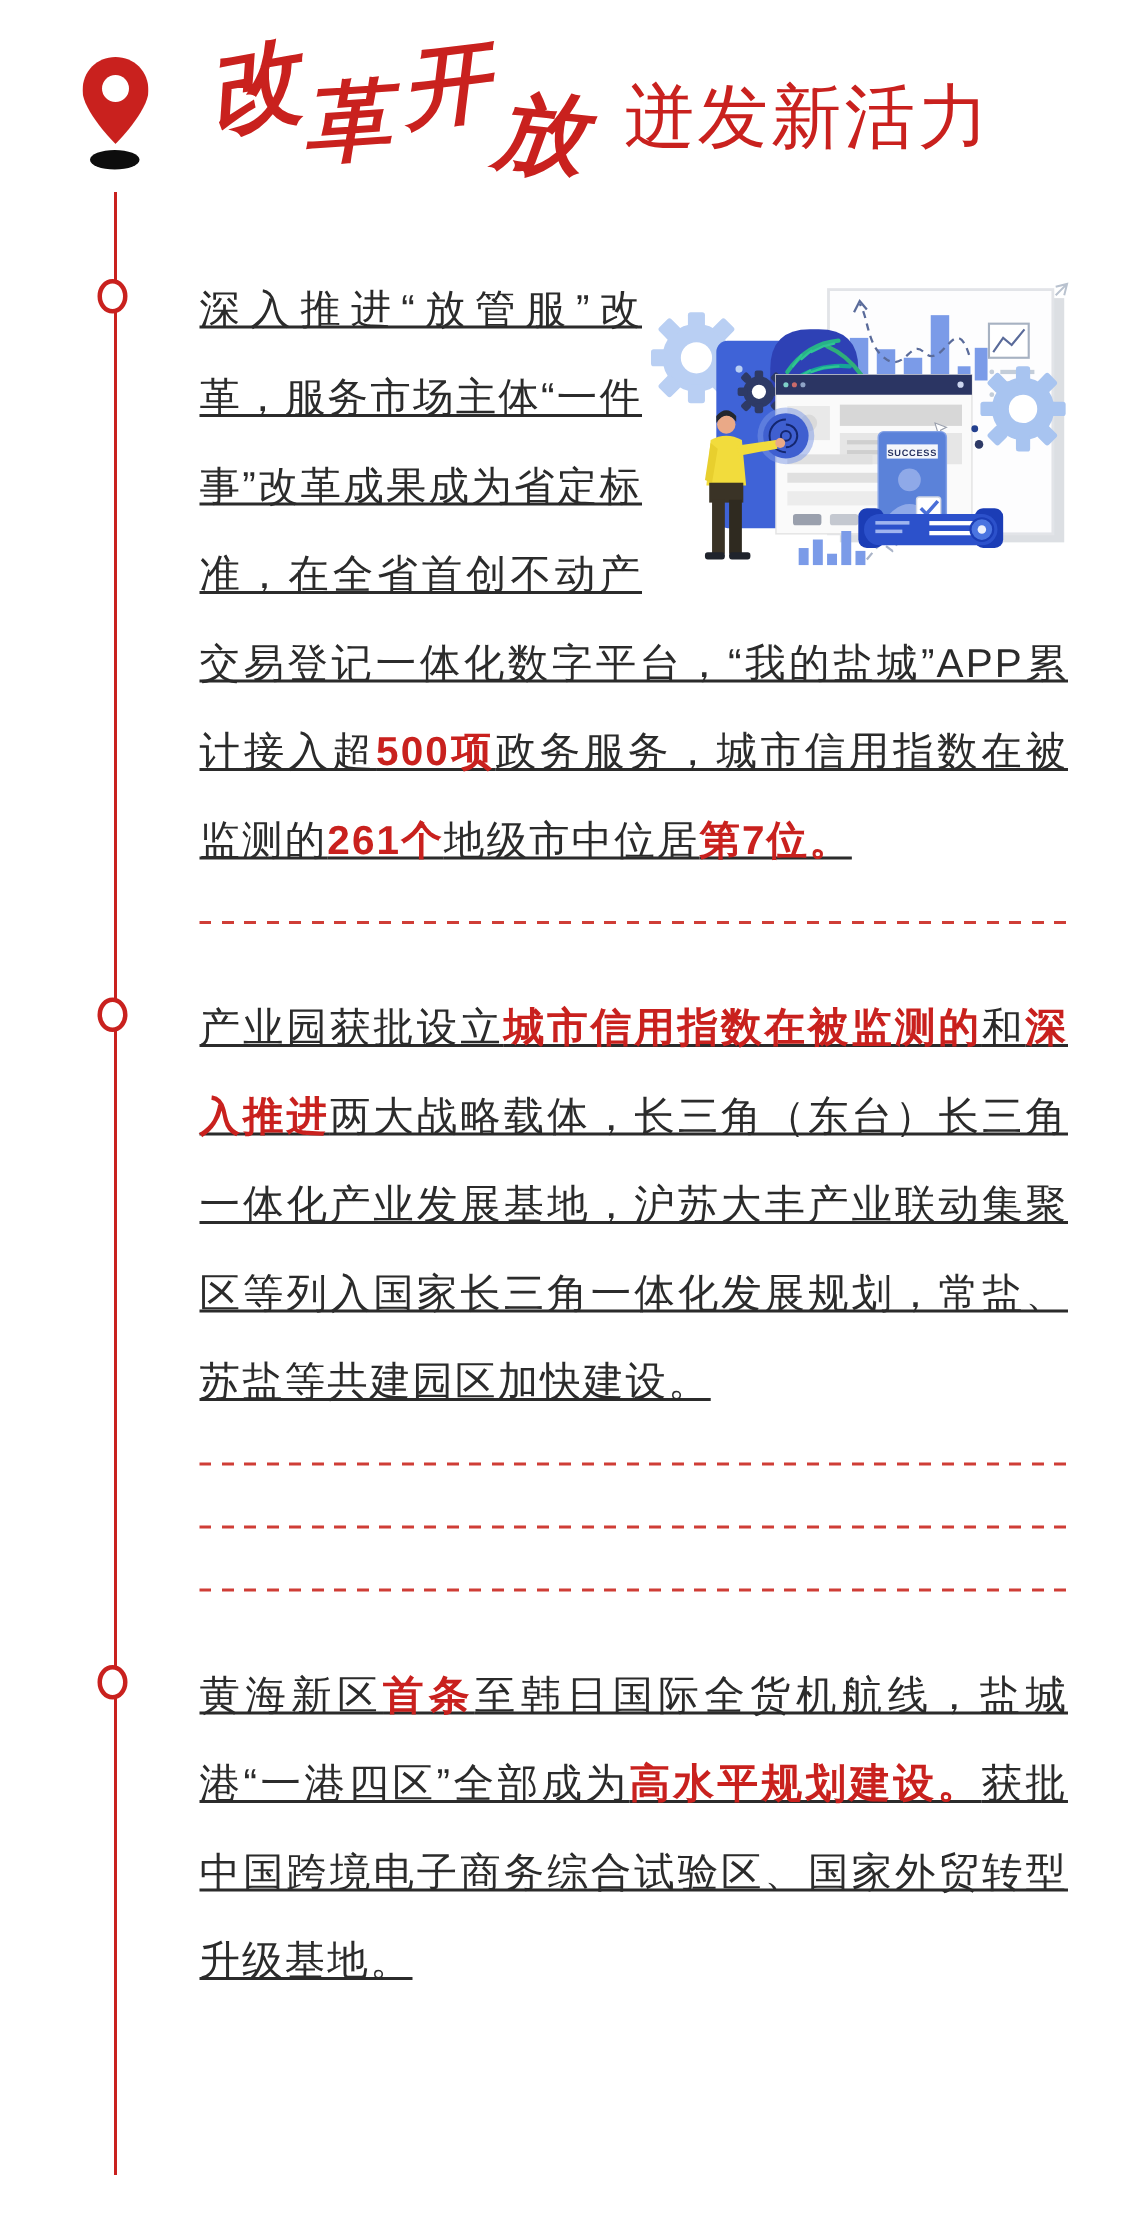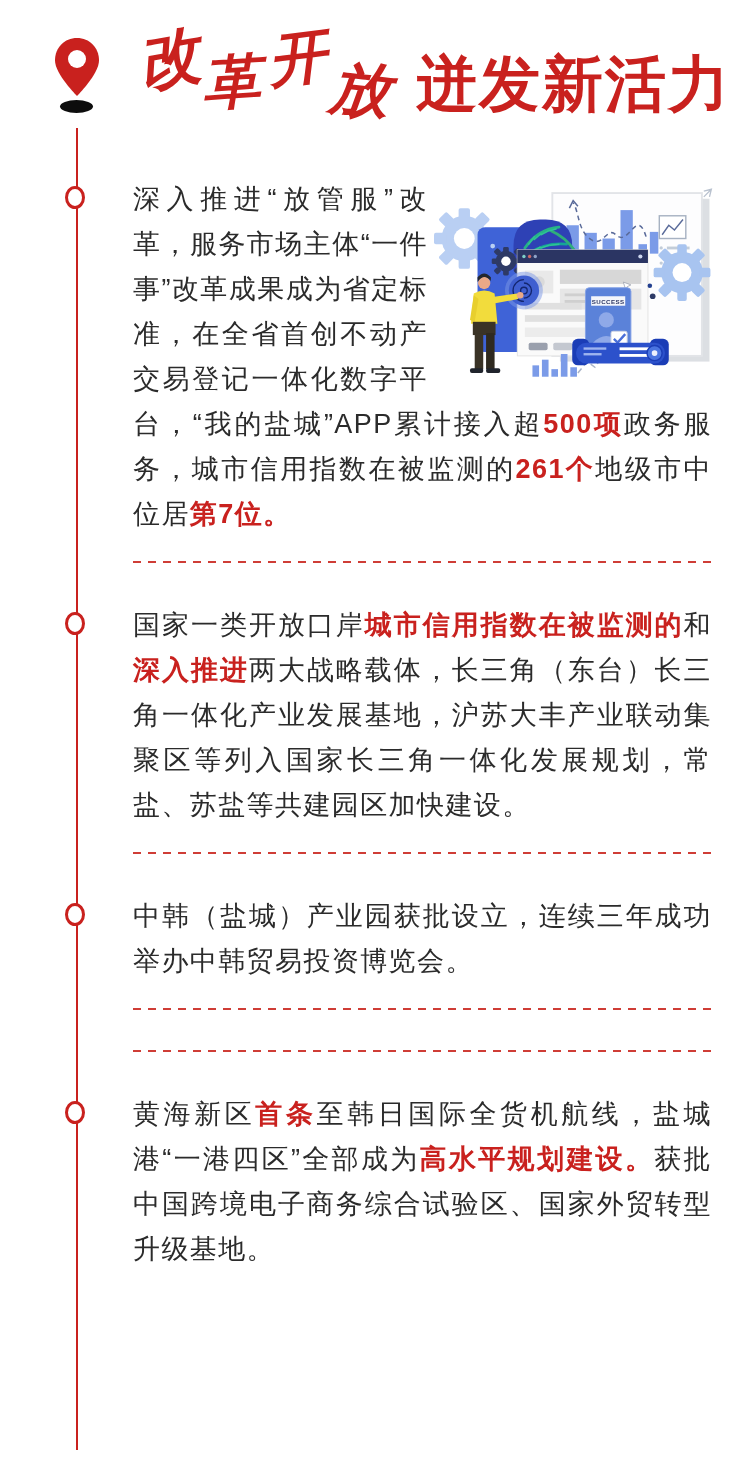--- a/index.html
+++ b/index.html
@@ -18,27 +18,27 @@
   .pin-shadow{position:absolute;left:60px;top:100px;width:33px;height:13px;background:#0d0d0d;border-radius:50%;z-index:2;}
 
   
   .title-row{position:absolute;left:138px;top:14px;display:flex;align-items:flex-start;white-space:nowrap;z-index:2;}
   .calli{color:var(--red);font-weight:700;font-style:italic;letter-spacing:0;}
   .calli span{display:inline-block;line-height:1;}
   .c0{font-size:62px;transform:translateY(14px) rotate(-10deg);}
   .c1{font-size:58px;transform:translateY(36px) rotate(-4deg);margin-left:2px;}
   .c2{font-size:58px;transform:translateY(12px) rotate(-7deg);margin-left:8px;}
   .c3{font-size:60px;transform:translateY(44px) rotate(6deg);margin-left:4px;}
-  .title-bold{color:var(--red);font-size:61px;font-weight:700;line-height:1;margin-left:26px;transform:translateY(40px);letter-spacing:2px;}
+  .title-bold{color:var(--red);font-size:47px;font-weight:400;line-height:1;margin-left:26px;transform:translateY(40px);letter-spacing:2px;}
 
   
   .content{position:absolute;left:133px;top:177px;width:579px;z-index:1;}
   .item{position:relative;}
   .marker{position:absolute;left:-68px;top:9px;width:20px;height:23px;border:3px solid var(--red);border-radius:50%;background:#fff;}
-  .para{font-size:27px;line-height:45px;color:var(--ink);letter-spacing:1.4px;text-align:justify;font-weight:500;}
+  .para{font-size:27px;line-height:59px;color:var(--ink);letter-spacing:1.4px;text-align:justify;font-weight:500;text-decoration:underline;}
   .para .hl{color:var(--red);font-weight:700;}
   .sep{height:2px;margin:24px 0 40px 0;background:repeating-linear-gradient(90deg,var(--dash) 0 8px,transparent 8px 15px);}
   .illo{float:right;width:284px;height:208px;margin:2px -6px 0 6px;}
 </style>
 </head>
 <body>
 
 <div class="page">
 
   <svg class="pin" width="44" height="58" viewBox="0 0 44 58">
@@ -237,29 +237,25 @@
           <path d="M285 18 l8 -8 m-2 8 l2 -8 l-8 2" stroke="#b9c2cf" stroke-width="1.4" fill="none"></path>
         </svg>
         <span><span>深入推进“放管服”改革，服务市场主体“一件事”改革成果成为省定标准，在全省首创不动产交易登记一体化数字平台，“我的盐城”APP累计接入超</span><span class="hl">500项</span><span>政务服务，城市信用指数在被监测的</span><span class="hl">261个</span><span>地级市中位居</span><span class="hl">第7位。</span></span>
       </p>
     </section>
 
     <div class="sep"></div>
 
     <section class="item">
       <span class="marker"></span>
-      <p class="para"><span><span>国家一类开放口岸</span><span class="hl">城市信用指数在被监测的</span><span>和</span><span class="hl">深入推进</span><span>两大战略载体，长三角（东台）长三角一体化产业发展基地，沪苏大丰产业联动集聚区等列入国家长三角一体化发展规划，常盐、苏盐等共建园区加快建设。</span></span></p>
+      <p class="para"><span><span>产业园获批设立</span><span class="hl">城市信用指数在被监测的</span><span>和</span><span class="hl">深入推进</span><span>两大战略载体，长三角（东台）长三角一体化产业发展基地，沪苏大丰产业联动集聚区等列入国家长三角一体化发展规划，常盐、苏盐等共建园区加快建设。</span></span></p>
     </section>
 
     <div class="sep"></div>
 
-    <section class="item">
-      <span class="marker"></span>
-      <p class="para"><span><span>中韩（盐城）产业园获批设立，连续三年成功举办中韩贸易投资博览会。</span></span></p>
-    </section>
 
     <div class="sep"></div>
 
 
     <div class="sep"></div>
 
     <section class="item">
       <span class="marker"></span>
       <p class="para"><span><span>黄海新区</span><span class="hl">首条</span><span>至韩日国际全货机航线，盐城港“一港四区”全部成为</span><span class="hl">高水平规划建设。</span><span>获批中国跨境电子商务综合试验区、国家外贸转型升级基地。</span></span></p>
     </section>

